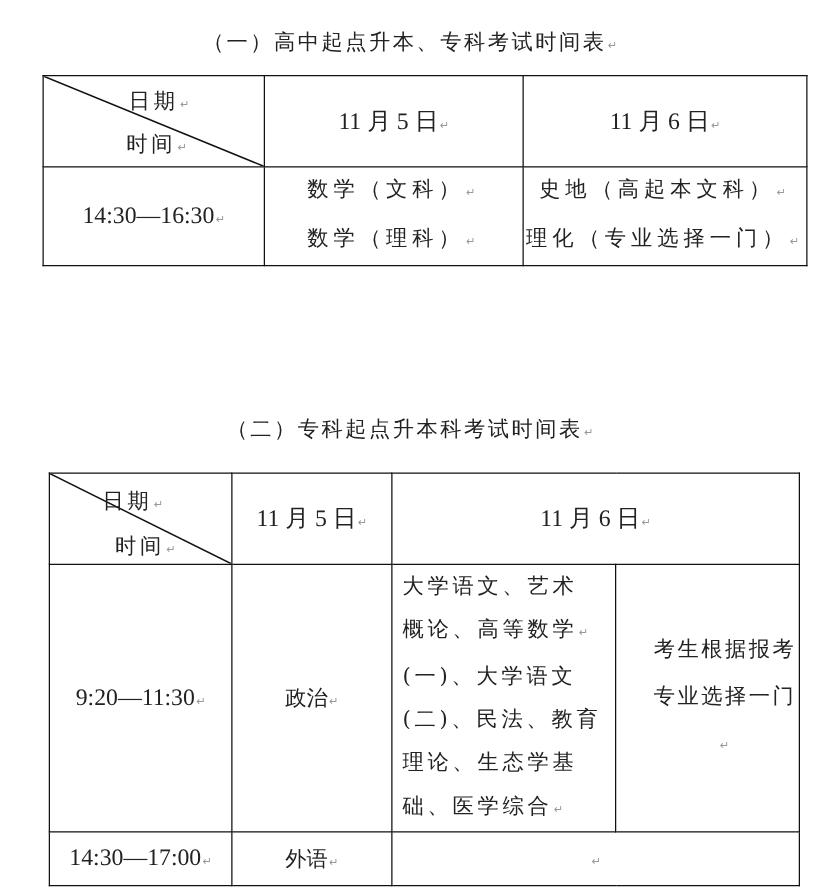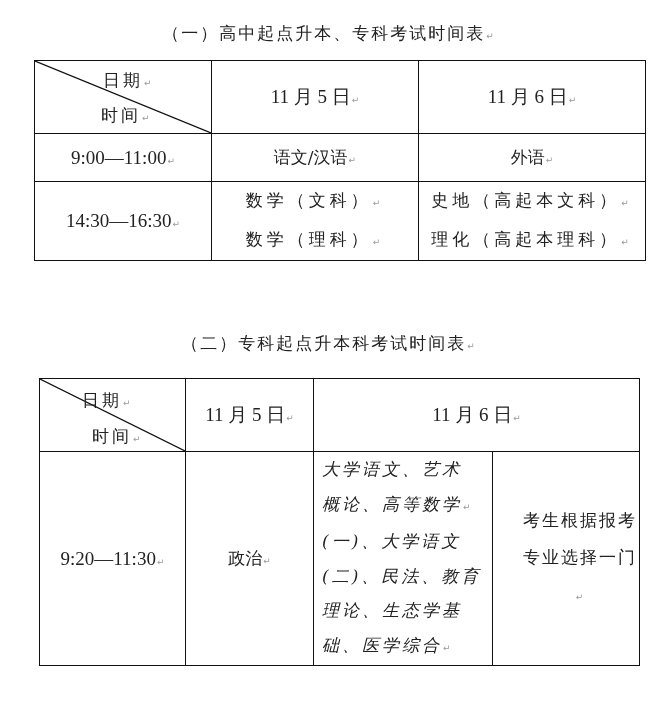--- a/index.html
+++ b/index.html
@@ -7,21 +7,21 @@
          font-family:"DejaVu Serif", "Liberation Serif", serif; color:#222; }
   .title { position:absolute; left:0; width:658px; text-align:center; font-size:17px; letter-spacing:2px; }
   .pm { color:#999; font-size:9px; margin-left:1px; font-family:"DejaVu Sans", sans-serif; }
   table { position:absolute; border-collapse:collapse; table-layout:fixed; }
   td { border:1.5px solid #111; text-align:center; vertical-align:middle; padding:0; font-size:17px; }
   .num { font-family:"Liberation Serif", serif; font-size:19px; }
   .diag { position:relative;margin-left:42px; }
   .diag svg { position:absolute; left:0; top:0; width:100%; height:100%; }
   .diag .d1 { position:absolute; font-size:17px; letter-spacing:3px; }
   .spaced { letter-spacing:4px; line-height:36px; }
-  .subj { text-align:left; padding-left:8px; line-height:34.5px; font-size:17px; letter-spacing:3px;font-style:italic; }
+  .subj { text-align:left; padding-left:8px; line-height:34.5px; font-size:17px; letter-spacing:3px; }
   .note { line-height:37px; letter-spacing:2px;padding-left:28px; }
 </style>
 </head>
 <body>
 
 <div class="title" style="top:22px;"><span>（一）高中起点升本、专科考试时间表</span><span class="pm">↵</span></div>
 
 <table style="left:34px; top:60px; width:611px;">
   <colgroup>
       <col style="width:177px">
@@ -33,34 +33,29 @@
     <td class="diag">
       <svg viewBox="0 0 177 73" preserveAspectRatio="none">
             <line x1="0" y1="0" x2="177" y2="73" stroke="#111" stroke-width="1.2"></line>
           </svg>
       <span class="d1" style="left:68px; top:8px;"><span>日期</span><span class="pm">↵</span></span>
       <span class="d1" style="left:66px; top:43px;"><span>时间</span><span class="pm">↵</span></span>
     </td>
     <td class="num"><span>11 月 5 日</span><span class="pm">↵</span></td>
     <td class="num"><span>11 月 6 日</span><span class="pm">↵</span></td>
   </tr>
-  <tr style="height:48px;">
-    <td class="num"><span>9:00—11:00</span><span class="pm">↵</span></td>
-    <td><span>语文/汉语</span><span class="pm">↵</span></td>
-    <td><span>外语</span><span class="pm">↵</span></td>
-  </tr>
   <tr style="height:73px;">
     <td class="num"><span>14:30—16:30</span><span class="pm">↵</span></td>
     <td class="spaced">
       <div><span>数学（文科）</span><span class="pm">↵</span></div>
       <div><span>数学（理科）</span><span class="pm">↵</span></div>
     </td>
     <td class="spaced">
       <div><span>史地（高起本文科）</span><span class="pm">↵</span></div>
-      <div><span>理化（高起本理科）</span><span class="pm">↵</span></div>
+      <div><span>理化（专业选择一门）</span><span class="pm">↵</span></div>
     </td>
   </tr>
 </tbody>
   </table>
 
 <div class="title" style="top:332px;"><span>（二）专科起点升本科考试时间表</span><span class="pm">↵</span></div>
 
 <table style="left:39px; top:378px; width:600px;">
   <colgroup>
       <col style="width:146px">
@@ -89,14 +84,19 @@
       <div>(一)、大学语文</div>
       <div>(二)、民法、教育</div>
       <div>理论、生态学基</div>
       <div><span>础、医学综合</span><span class="pm">↵</span></div>
     </td>
     <td class="note">
       <div>考生根据报考</div>
       <div><span>专业选择一门</span><span class="pm">↵</span></div>
     </td>
   </tr>
+  <tr style="height:43px;">
+    <td class="num"><span>14:30—17:00</span><span class="pm">↵</span></td>
+    <td><span>外语</span><span class="pm">↵</span></td>
+    <td colspan="2"><span></span><span class="pm">↵</span></td>
+  </tr>
 </tbody>
   </table>
 
 </body></html>

